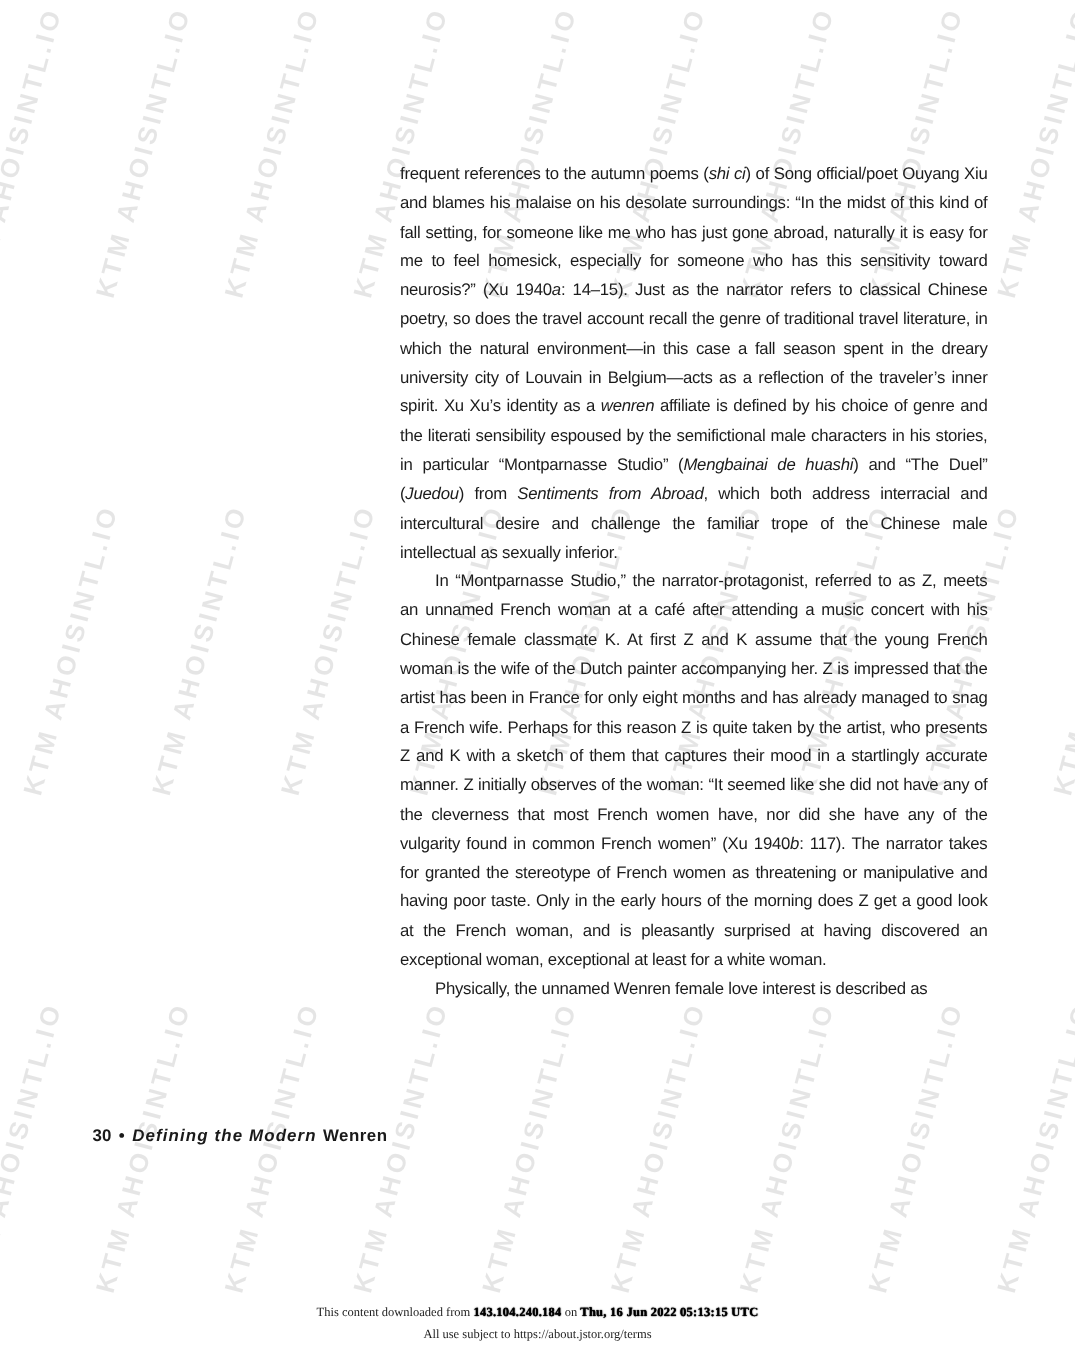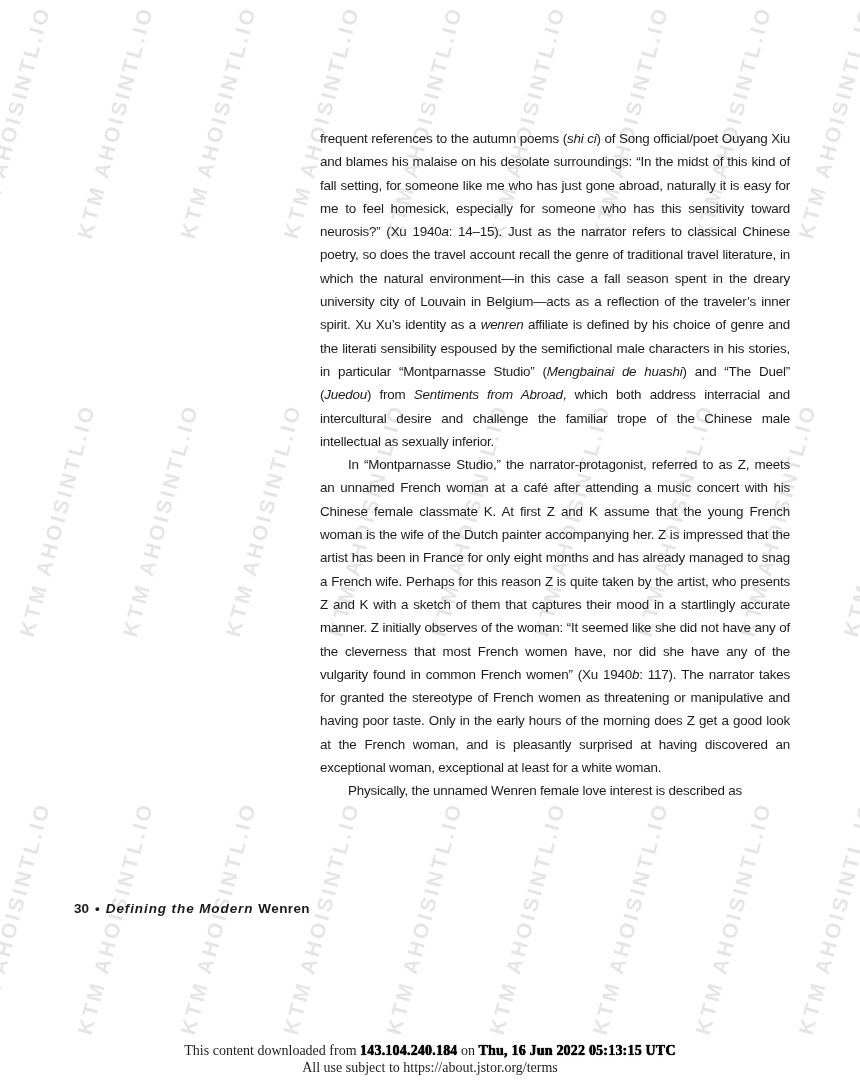--- a/index.html
+++ b/index.html
@@ -78,21 +78,21 @@
     letter-spacing: 0.4px;
   }
   
   .jstor {
     position: absolute;
     left: 0;
     right: 0;
     top: 1043px;
     text-align: center;
     font-family: "Liberation Serif", serif;
-    font-size: 14px;
+    font-size: 10px;
     line-height: 16.5px;
     color: #1d1d1d;
     z-index: 1;
   }
   .jstor .l1 span {
     display: inline;
   }
   .jstor .redacted {
     color: #000;
     font-weight: bold;

